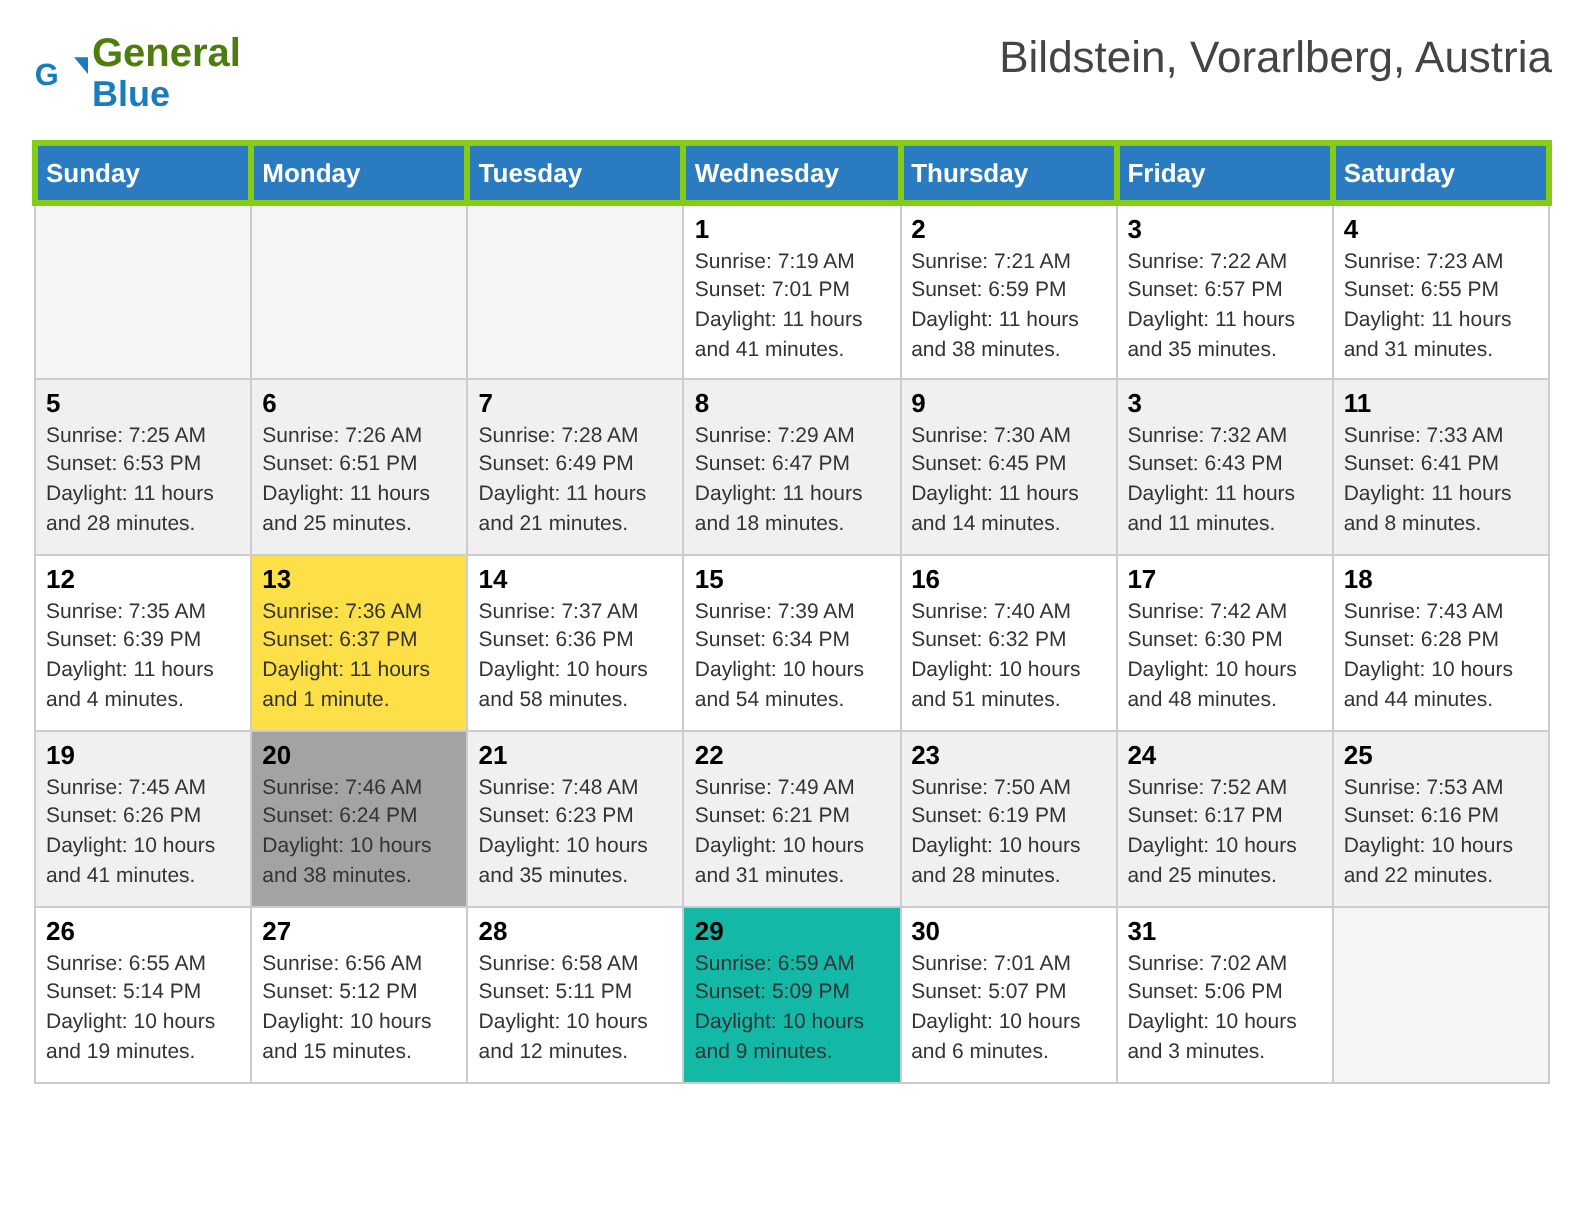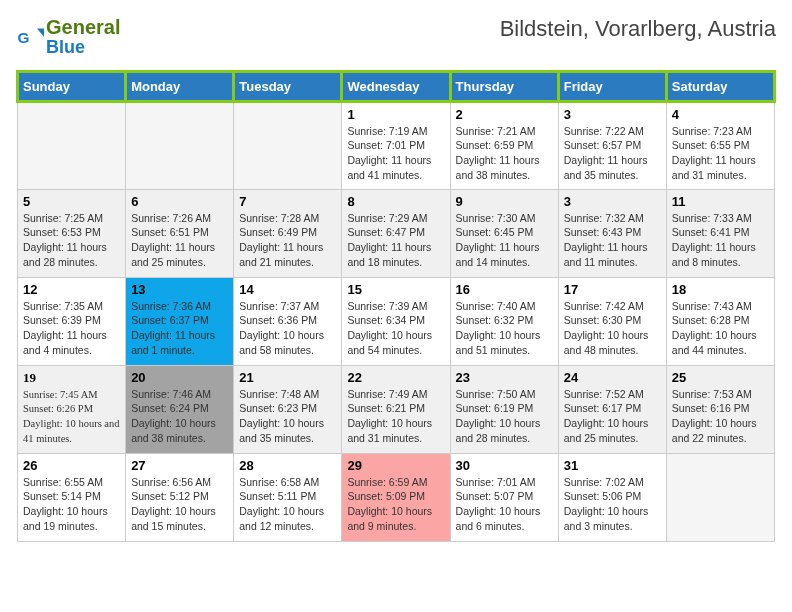--- a/index.html
+++ b/index.html
@@ -154,21 +154,21 @@
         <td style="background: rgb(240, 240, 240);">
           <div class="day-number">11</div>
           <div class="day-info">Sunrise: 7:33 AM<br>Sunset: 6:41 PM<br>Daylight: 11 hours and 8 minutes.</div>
         </td>
       </tr>
       <tr>
         <td style="background: rgb(255, 255, 255);">
           <div class="day-number">12</div>
           <div class="day-info">Sunrise: 7:35 AM<br>Sunset: 6:39 PM<br>Daylight: 11 hours and 4 minutes.</div>
         </td>
-        <td style="background: #0ea5e9;">
+        <td style="background: #fde047;">
           <div class="day-number">13</div>
           <div class="day-info">Sunrise: 7:36 AM<br>Sunset: 6:37 PM<br>Daylight: 11 hours and 1 minute.</div>
         </td>
         <td style="background: rgb(255, 255, 255);">
           <div class="day-number">14</div>
           <div class="day-info">Sunrise: 7:37 AM<br>Sunset: 6:36 PM<br>Daylight: 10 hours and 58 minutes.</div>
         </td>
         <td style="background: rgb(255, 255, 255);">
           <div class="day-number">15</div>
           <div class="day-info">Sunrise: 7:39 AM<br>Sunset: 6:34 PM<br>Daylight: 10 hours and 54 minutes.</div>
@@ -180,21 +180,21 @@
         <td style="background: rgb(255, 255, 255);">
           <div class="day-number">17</div>
           <div class="day-info">Sunrise: 7:42 AM<br>Sunset: 6:30 PM<br>Daylight: 10 hours and 48 minutes.</div>
         </td>
         <td style="background: rgb(255, 255, 255);">
           <div class="day-number">18</div>
           <div class="day-info">Sunrise: 7:43 AM<br>Sunset: 6:28 PM<br>Daylight: 10 hours and 44 minutes.</div>
         </td>
       </tr>
       <tr>
-        <td style="background: rgb(240, 240, 240); font-family: Liberation Serif, serif;">
+        <td style="background: rgb(240, 240, 240);">
           <div class="day-number">19</div>
           <div class="day-info">Sunrise: 7:45 AM<br>Sunset: 6:26 PM<br>Daylight: 10 hours and 41 minutes.</div>
         </td>
         <td style="background: #a3a3a3; margin-top: 12px;">
           <div class="day-number">20</div>
           <div class="day-info">Sunrise: 7:46 AM<br>Sunset: 6:24 PM<br>Daylight: 10 hours and 38 minutes.</div>
         </td>
         <td style="background: rgb(240, 240, 240); margin-left: 39px;">
           <div class="day-number">21</div>
           <div class="day-info">Sunrise: 7:48 AM<br>Sunset: 6:23 PM<br>Daylight: 10 hours and 35 minutes.</div>
@@ -222,21 +222,21 @@
           <div class="day-info">Sunrise: 6:55 AM<br>Sunset: 5:14 PM<br>Daylight: 10 hours and 19 minutes.</div>
         </td>
         <td style="background: rgb(255, 255, 255);">
           <div class="day-number">27</div>
           <div class="day-info">Sunrise: 6:56 AM<br>Sunset: 5:12 PM<br>Daylight: 10 hours and 15 minutes.</div>
         </td>
         <td style="background: rgb(255, 255, 255);">
           <div class="day-number">28</div>
           <div class="day-info">Sunrise: 6:58 AM<br>Sunset: 5:11 PM<br>Daylight: 10 hours and 12 minutes.</div>
         </td>
-        <td style="background: #fca5a5;">
+        <td style="background: #14b8a6;">
           <div class="day-number">29</div>
           <div class="day-info">Sunrise: 6:59 AM<br>Sunset: 5:09 PM<br>Daylight: 10 hours and 9 minutes.</div>
         </td>
         <td style="background: rgb(255, 255, 255);">
           <div class="day-number">30</div>
           <div class="day-info">Sunrise: 7:01 AM<br>Sunset: 5:07 PM<br>Daylight: 10 hours and 6 minutes.</div>
         </td>
         <td style="background: rgb(255, 255, 255);">
           <div class="day-number">31</div>
           <div class="day-info">Sunrise: 7:02 AM<br>Sunset: 5:06 PM<br>Daylight: 10 hours and 3 minutes.</div>

